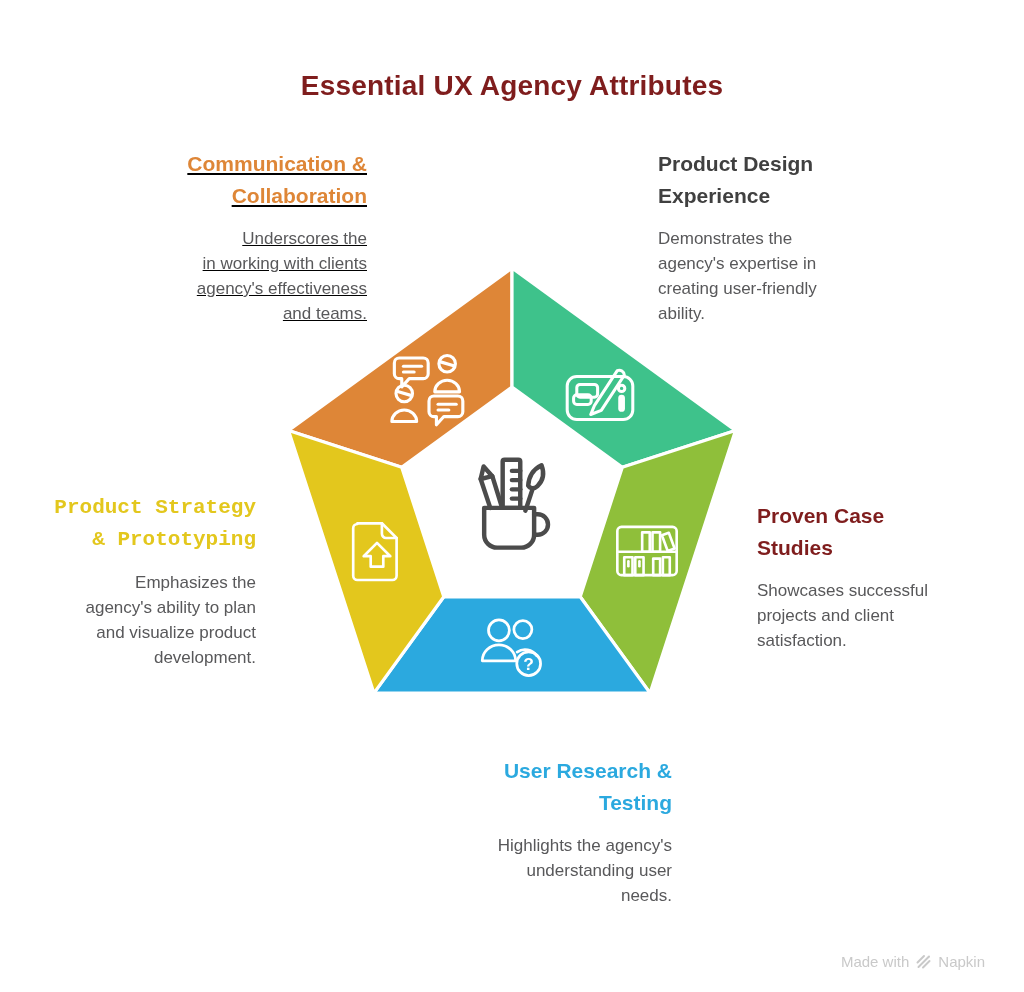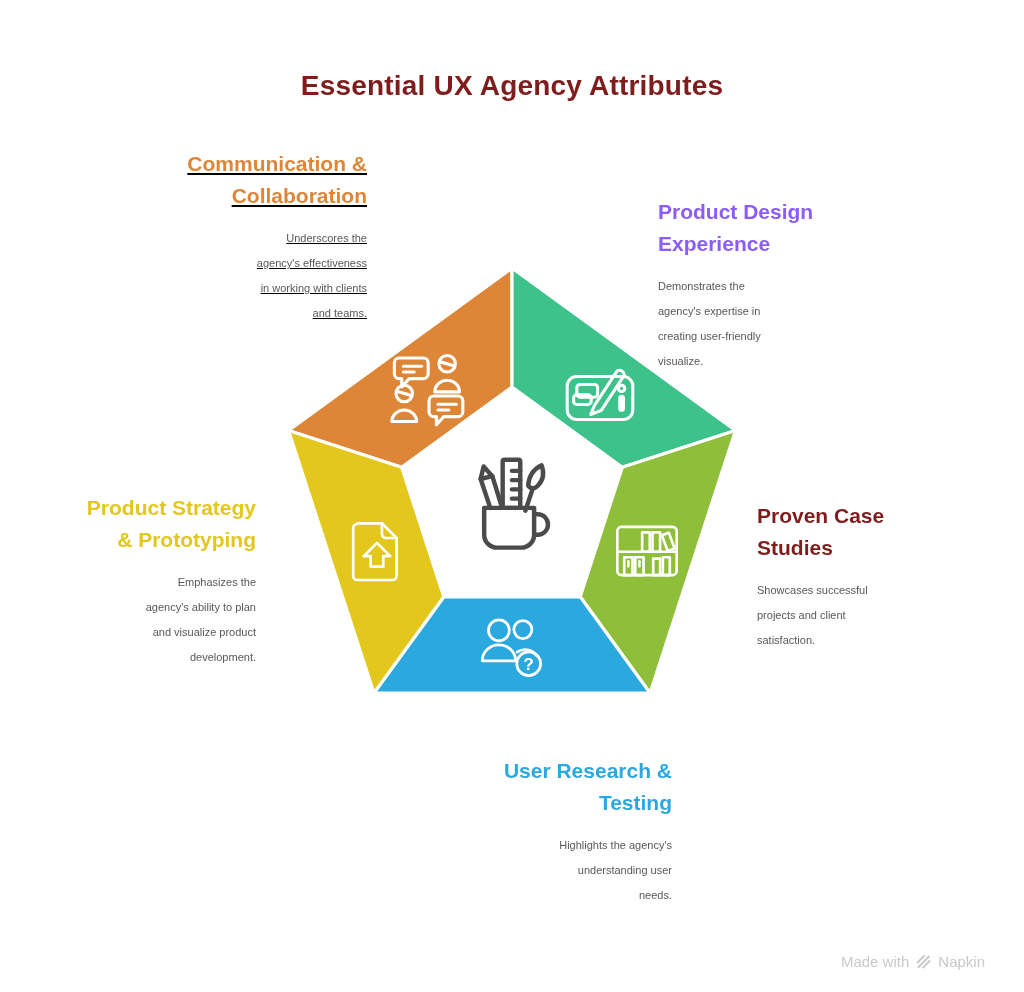--- a/index.html
+++ b/index.html
@@ -8,21 +8,21 @@
     font-family:"Liberation Sans", sans-serif;
   }
   .page-title{
     position:absolute;top:70px;left:0;width:1024px;
     text-align:center;font-size:28px;font-weight:bold;color:#7f1d1d;
     letter-spacing:0.2px;
   }
   .attr{position:absolute;}
   .attr .heading{font-size:21px;font-weight:bold;line-height:32px;margin:0 0 14px 0;}
   .attr .heading-line{white-space:nowrap;}
-  .attr .body{font-size:11px;line-height:25px;color:#58585a;}
+  .attr .body{font-size:17px;line-height:25px;color:#58585a;}
   .attr .body-line{white-space:nowrap;}
   #attr-communication{top:148px;left:107px;width:260px;text-align:right;text-decoration:underline;}
   #attr-product-design{top:148px;left:658px;width:250px;text-align:left;}
   #attr-product-strategy{top:492px;left:16px;width:240px;text-align:right;}
   #attr-case-studies{top:500px;left:757px;width:240px;text-align:left;}
   #attr-user-research{top:755px;left:352px;width:320px;text-align:right;}
   .pentagon-svg{position:absolute;top:0;left:0;}
   .footer{
     position:absolute;top:945px;right:39px;height:20px;
     display:flex;align-items:center;gap:7px;
@@ -34,36 +34,36 @@
 
 <div class="page-title">Essential UX Agency Attributes</div>
 
 <div class="attr" id="attr-communication">
   <div class="heading" style="color: rgb(222, 134, 55);">
     <div class="heading-line">Communication &amp;</div>
     <div class="heading-line">Collaboration</div>
   </div>
   <div class="body">
     <div class="body-line">Underscores the</div>
+    <div class="body-line">in working with clients</div>
     <div class="body-line">agency's effectiveness</div>
-    <div class="body-line">in working with clients</div>
     <div class="body-line">and teams.</div>
   </div>
 </div>
 
 <div class="attr" id="attr-product-design">
-  <div class="heading" style="color: #8b5cf6; margin-top: 48px;">
+  <div class="heading" style="color: #404040;">
     <div class="heading-line">Product Design</div>
     <div class="heading-line">Experience</div>
   </div>
   <div class="body">
     <div class="body-line">Demonstrates the</div>
     <div class="body-line">agency's expertise in</div>
     <div class="body-line">creating user-friendly</div>
-    <div class="body-line">visualize.</div>
+    <div class="body-line">ability.</div>
   </div>
 </div>
 
 <div class="attr" id="attr-case-studies">
   <div class="heading" style="color: #7f1d1d;">
     <div class="heading-line">Proven Case</div>
     <div class="heading-line">Studies</div>
   </div>
   <div class="body">
     <div class="body-line">Showcases successful</div>
@@ -78,21 +78,21 @@
     <div class="heading-line">Testing</div>
   </div>
   <div class="body">
     <div class="body-line">Highlights the agency's</div>
     <div class="body-line">understanding user</div>
     <div class="body-line">needs.</div>
   </div>
 </div>
 
 <div class="attr" id="attr-product-strategy">
-  <div class="heading" style="color: rgb(227, 199, 29);">
+  <div class="heading" style="color: rgb(227, 199, 29); font-family: Liberation Mono, monospace;">
     <div class="heading-line">Product Strategy</div>
     <div class="heading-line">&amp; Prototyping</div>
   </div>
   <div class="body">
     <div class="body-line">Emphasizes the</div>
     <div class="body-line">agency's ability to plan</div>
     <div class="body-line">and visualize product</div>
     <div class="body-line">development.</div>
   </div>
 </div>

